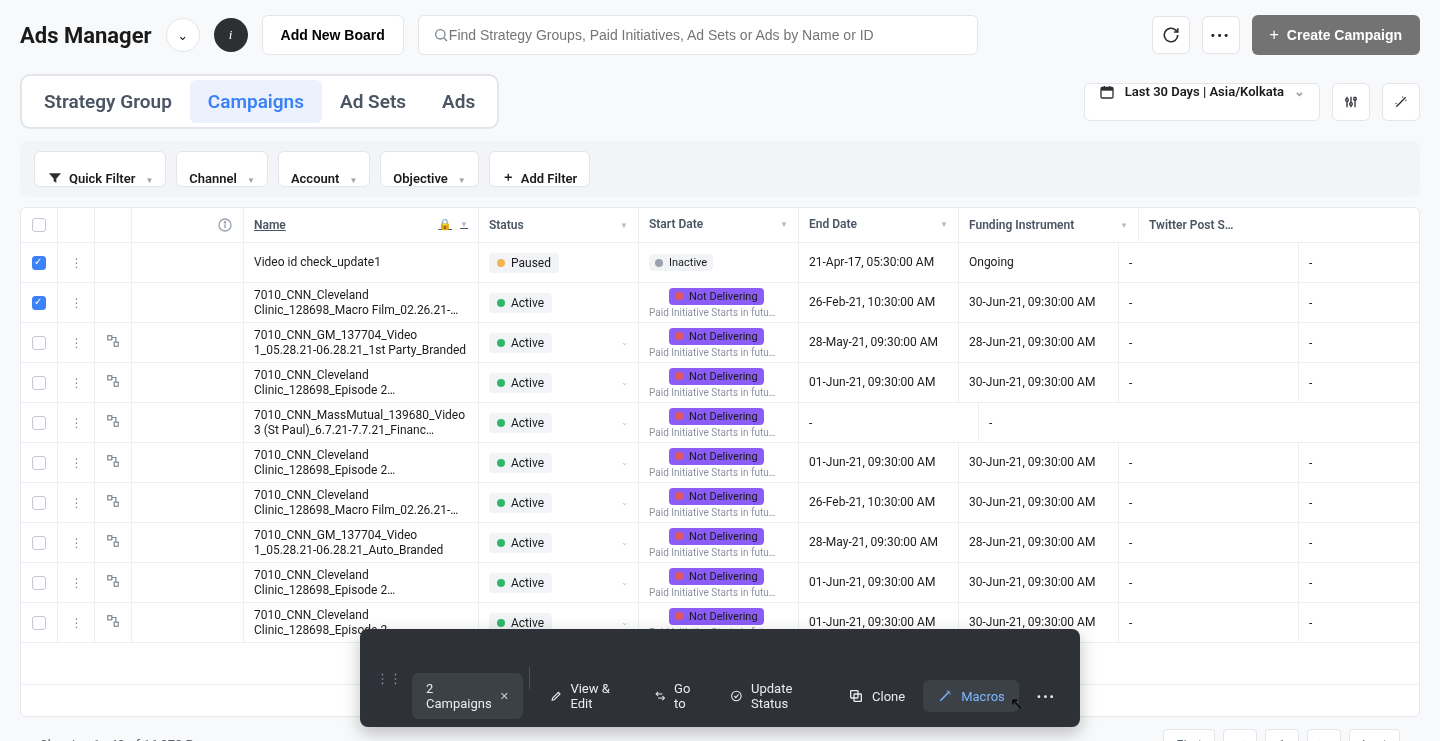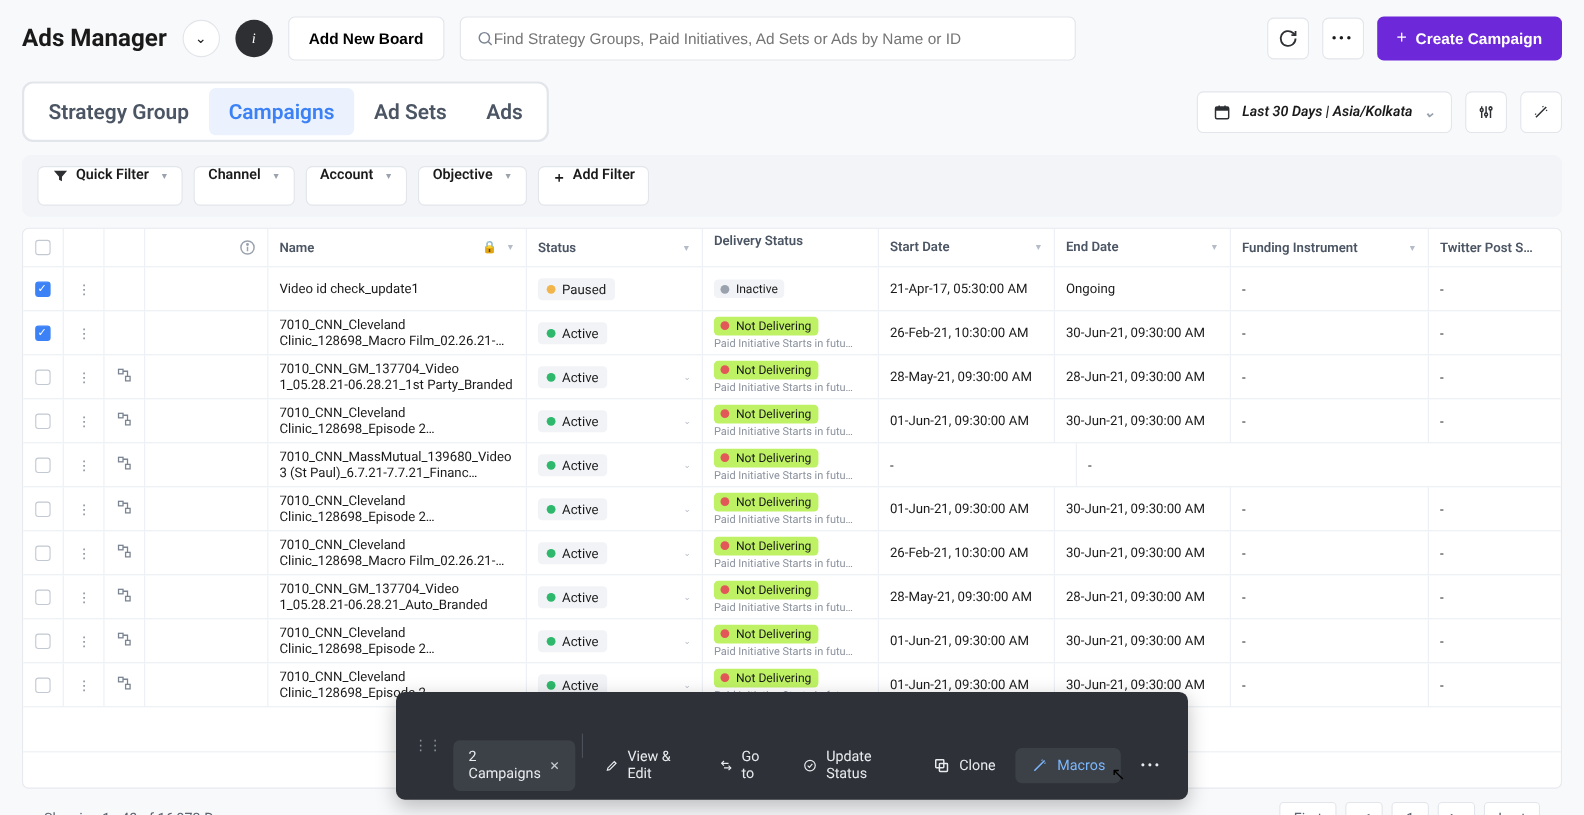--- a/index.html
+++ b/index.html
@@ -7,34 +7,34 @@
 
 
 .topbar { display: flex; align-items: center; padding: 15px 20px; gap: 14px; background: #f8f9fb; }
 .page-title { font-size: 22px; font-weight: 700; }
 .icon-btn { width: 34px; height: 34px; border-radius: 50%; background: #fff; border: 1px solid #e2e5ea; display: flex; align-items: center; justify-content: center; cursor: pointer; flex-shrink: 0; }
 .icon-btn.dark { background: #2d2f33; color: #fff; border: none; }
 .btn { height: 40px; padding: 0 18px; border-radius: 6px; background: #fff; border: 1px solid #e2e5ea; font-weight: 600; font-size: 14px; cursor: pointer; display: inline-flex; align-items: center; gap: 8px; }
 .search-wrap { flex: 0 0 560px; height: 40px; background: #fff; border: 1px solid #e2e5ea; border-radius: 6px; display: flex; align-items: center; padding: 0 14px; }
 .search-wrap input { border: none; outline: none; flex: 1; font-size: 14px; background: transparent; }
 .top-actions { margin-left: auto; display: flex; align-items: center; gap: 12px; }
-.btn.primary { background: #6d28d9; color: #fff; border: none; }
+.btn.primary { background: #737373; color: #fff; border: none; }
 .plus-small::before { content: "+"; font-size: 16px; font-weight: 400; }
 
 
 .levelbar { display: flex; align-items: center; padding: 4px 20px 12px; gap: 12px; }
 .level-tabs { display: flex; background: #fff; border: 2px solid #e2e5ea; border-radius: 10px; padding: 4px; }
 .level-tab { padding: 10px 18px; border-radius: 6px; font-weight: 600; cursor: pointer; font-size: 19px; color: #4b5563; }
 .level-tab.active { background: #ebf2fe; color: #3c82f6; }
-.date-btn { margin-left: auto; height: 38px; padding: 0 14px; background: #fff; border: 1px solid #e2e5ea; border-radius: 6px; display: flex; align-items: center; gap: 10px; font-weight: 600; font-size: 13px; cursor: pointer; font-style: italic; }
+.date-btn { margin-left: auto; height: 38px; padding: 0 14px; background: #fff; border: 1px solid #e2e5ea; border-radius: 6px; display: flex; align-items: flex-start; gap: 10px; font-weight: 600; font-size: 13px; cursor: pointer; }
 .sq-btn { width: 38px; height: 38px; background: #fff; border: 1px solid #e2e5ea; border-radius: 6px; display: flex; align-items: center; justify-content: center; cursor: pointer; }
 
 
 .filterbar { margin: 0 20px 10px; background: #f2f4f7; border-radius: 8px; padding: 10px 14px; display: flex; align-items: center; gap: 10px; }
-.fchip { height: 36px; padding: 0 12px; background: #fff; border: 1px solid #e2e5ea; border-radius: 6px; display: flex; align-items: flex-start; gap: 6px; font-weight: 600; font-size: 13px; cursor: pointer; }
+.fchip { height: 36px; padding: 0 12px; background: #fff; border: 1px solid #e2e5ea; border-radius: 6px; display: flex; align-items: flex-end; gap: 6px; font-weight: 600; font-size: 13px; cursor: pointer; }
 .fchip .tri::after { content: "▼"; font-size: 8px; color: #9aa2ad; margin-left: 4px; }
 
 
 .table-wrap { margin: 0 20px; border: 1px solid #e6e9ee; border-radius: 6px; background: #fff; overflow: hidden; height: 510px; display: flex; flex-direction: column; }
 .thead, .trow { display: flex; align-items: stretch; border-bottom: 1px solid #eceff3; }
 .thead { height: 35px; font-weight: 600; font-size: 12px; color: #4b5563; flex-shrink: 0; }
 .tbody { flex: 1; overflow-y: auto; overflow-x: hidden; }
 .trow { min-height: 40px; font-size: 12px; }
 .col { border-right: 1px solid #eceff3; display: flex; align-items: center; padding: 4px 10px; overflow: hidden; }
 .col.cb { width: 37px; flex-shrink: 0; justify-content: center; }
@@ -44,32 +44,32 @@
 .col.name { width: 235px; flex-shrink: 0; gap: 8px; line-height: 1.25; }
 .col.name .txt { display: -webkit-box; -webkit-line-clamp: 2; -webkit-box-orient: vertical; overflow: hidden; }
 .col.status { width: 160px; flex-shrink: 0; gap: 6px; }
 .col.dstatus { width: 160px; flex-shrink: 0; flex-direction: column; align-items: flex-start; justify-content: center; gap: 2px; }
 .col.stdate { width: 160px; flex-shrink: 0; line-height: 1.3; }
 .col.endate { width: 160px; flex-shrink: 0; line-height: 1.3; }
 .col.fund { width: 180px; flex-shrink: 0; }
 .col.twit { width: 145px; flex-shrink: 0; border-right: none; }
 .col-title { flex: 1; white-space: nowrap; text-overflow: ellipsis; overflow: hidden; }
 .thead .tri { font-size: 8px; color: #b4bcc7; }
-.thead .col.name { justify-content: flex-start; }
+.thead .col.name { justify-content: flex-start; text-decoration: underline; }
 .lock { font-size: 11px; color: #9aa2ad; }
 .chk { width: 14px; height: 14px; border: 1.5px solid #c2c9d2; border-radius: 3px; background: #fff; cursor: pointer; }
 .chk.on { background: #3c82f6; border-color: #3c82f6; position: relative; }
 .chk.on::after { content: "✓"; color: #fff; font-size: 10px; position: absolute; left: 1px; top: -1px; }
 .dot { width: 8px; height: 8px; border-radius: 50%; flex-shrink: 0; }
 .dot.green { background: #2eb86b; }
 .dot.amber { background: #f1b54b; }
 .dot.grey { background: #9aa2ad; }
 .dot.red { background: #e25757; }
 .pill { padding: 2px 6px; border-radius: 4px; background: #f1f3f6; display: inline-flex; align-items: center; gap: 6px; font-size: 11px; }
-.pill.warn { background: #bef264; }
+.pill.warn { background: #8b5cf6; margin-left: 20px; }
 .status-pill { display: inline-flex; align-items: center; gap: 6px; background: #f1f3f6; padding: 3px 8px; border-radius: 4px; }
 .status-caret { color: #b4bcc7; font-size: 8px; margin-left: auto; }
 .substatus { font-size: 10px; color: #8c939e; white-space: nowrap; overflow: hidden; text-overflow: ellipsis; max-width: 100%; }
 .vdots { letter-spacing: -1px; }
 .treeicon { font-size: 12px; }
 .warning-row { border-top: 1px solid #eceff3; color: #d15555; font-size: 12px; font-weight: 600; padding: 8px 0; text-align: center; flex-shrink: 0; }
 .warning-row .wdot { display: inline-flex; width: 14px; height: 14px; background: #e25757; border-radius: 50%; color: #fff; align-items: center; justify-content: center; font-size: 9px; margin-right: 6px; }
 
 
 .footerbar { position: relative; display: flex; align-items: center; justify-content: space-between; padding: 12px 20px; margin: 0 20px; font-size: 13px; color: #5b6470; }
@@ -208,23 +208,20 @@
         <span class="col-title">Name</span>
         <span style="display:flex;gap:8px;align-items:center;">
           <span class="lock">🔒</span>
           <span class="tri">▼</span>
         </span>
       </div>
     <div class="col status">
         <span class="col-title">Status</span>
         <span class="tri">▼</span>
       </div>
-    <div class="col dstatus">
-        <span class="col-title">Delivery Status</span>
-      </div>
     <div class="col stdate">
         <span class="col-title">Start Date</span>
         <span class="tri">▼</span>
       </div>
     <div class="col endate">
         <span class="col-title">End Date</span>
         <span class="tri">▼</span>
       </div>
     <div class="col fund">
         <span class="col-title">Funding Instrument</span>

